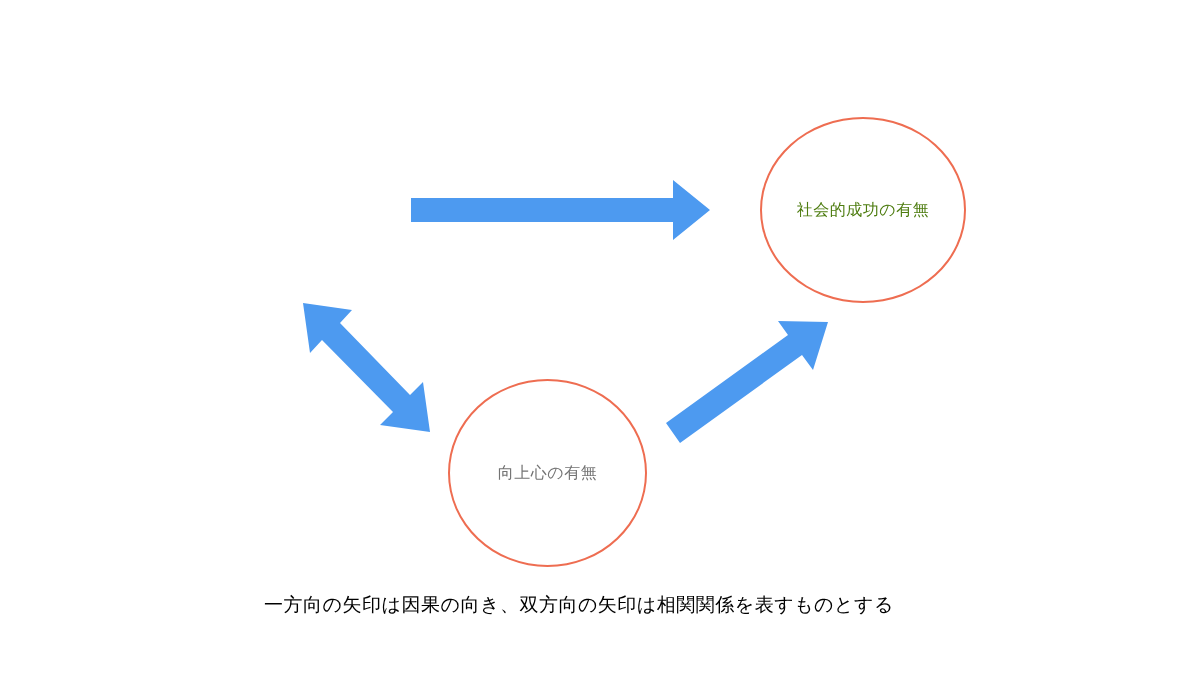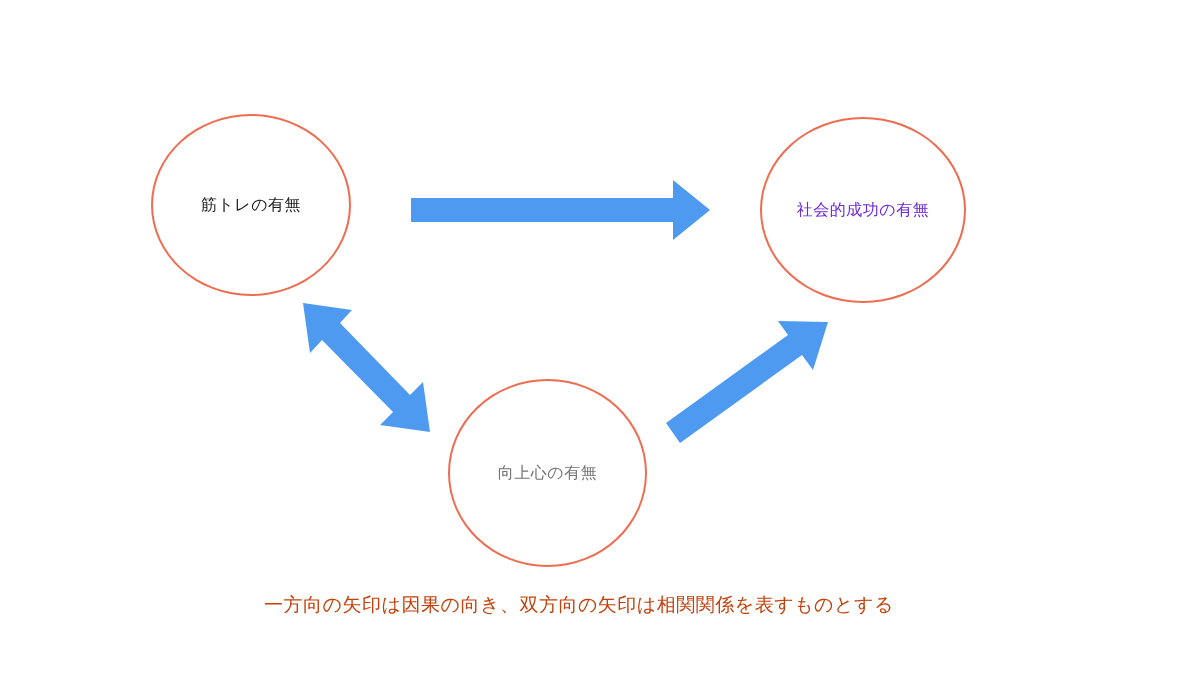--- a/index.html
+++ b/index.html
@@ -55,27 +55,24 @@
 <body>
 
 <div class="canvas">
 
   <svg class="arrows-layer" viewBox="0 0 1200 675" xmlns="http://www.w3.org/2000/svg">
     <polygon points="411,198 673,198 673,180 710,210 673,240 673,222 411,222" fill="#4d9af0"></polygon>
     <polygon points="303,303 310,353 322,340 393,412 380,425 430,432 423,382 410,395 340,323 352,310" fill="#4d9af0"></polygon>
     <polygon points="666,423 788,335 778,321 828,322 813,370 802,355 680,443" fill="#4d9af0"></polygon>
   </svg>
 
-  <div class="node node-left" style="border-color: rgb(238, 109, 81); color: rgb(26, 26, 26);">
-    <span>筋トレの有無</span>
-  </div>
 
-  <div class="node node-right" style="border-color: rgb(238, 109, 81); color: #6d28d9;">
+  <div class="node node-right" style="border-color: rgb(238, 109, 81); color: #4d7c0f;">
     <span>社会的成功の有無</span>
   </div>
 
   <div class="node node-bottom" style="border-color: rgb(238, 109, 81); color: #737373;">
     <span>向上心の有無</span>
   </div>
 
-  <div class="caption" style="color: #c2410c;">一方向の矢印は因果の向き、双方向の矢印は相関関係を表すものとする</div>
+  <div class="caption" style="color: #000000;">一方向の矢印は因果の向き、双方向の矢印は相関関係を表すものとする</div>
 
 </div>
 
 </body></html>

